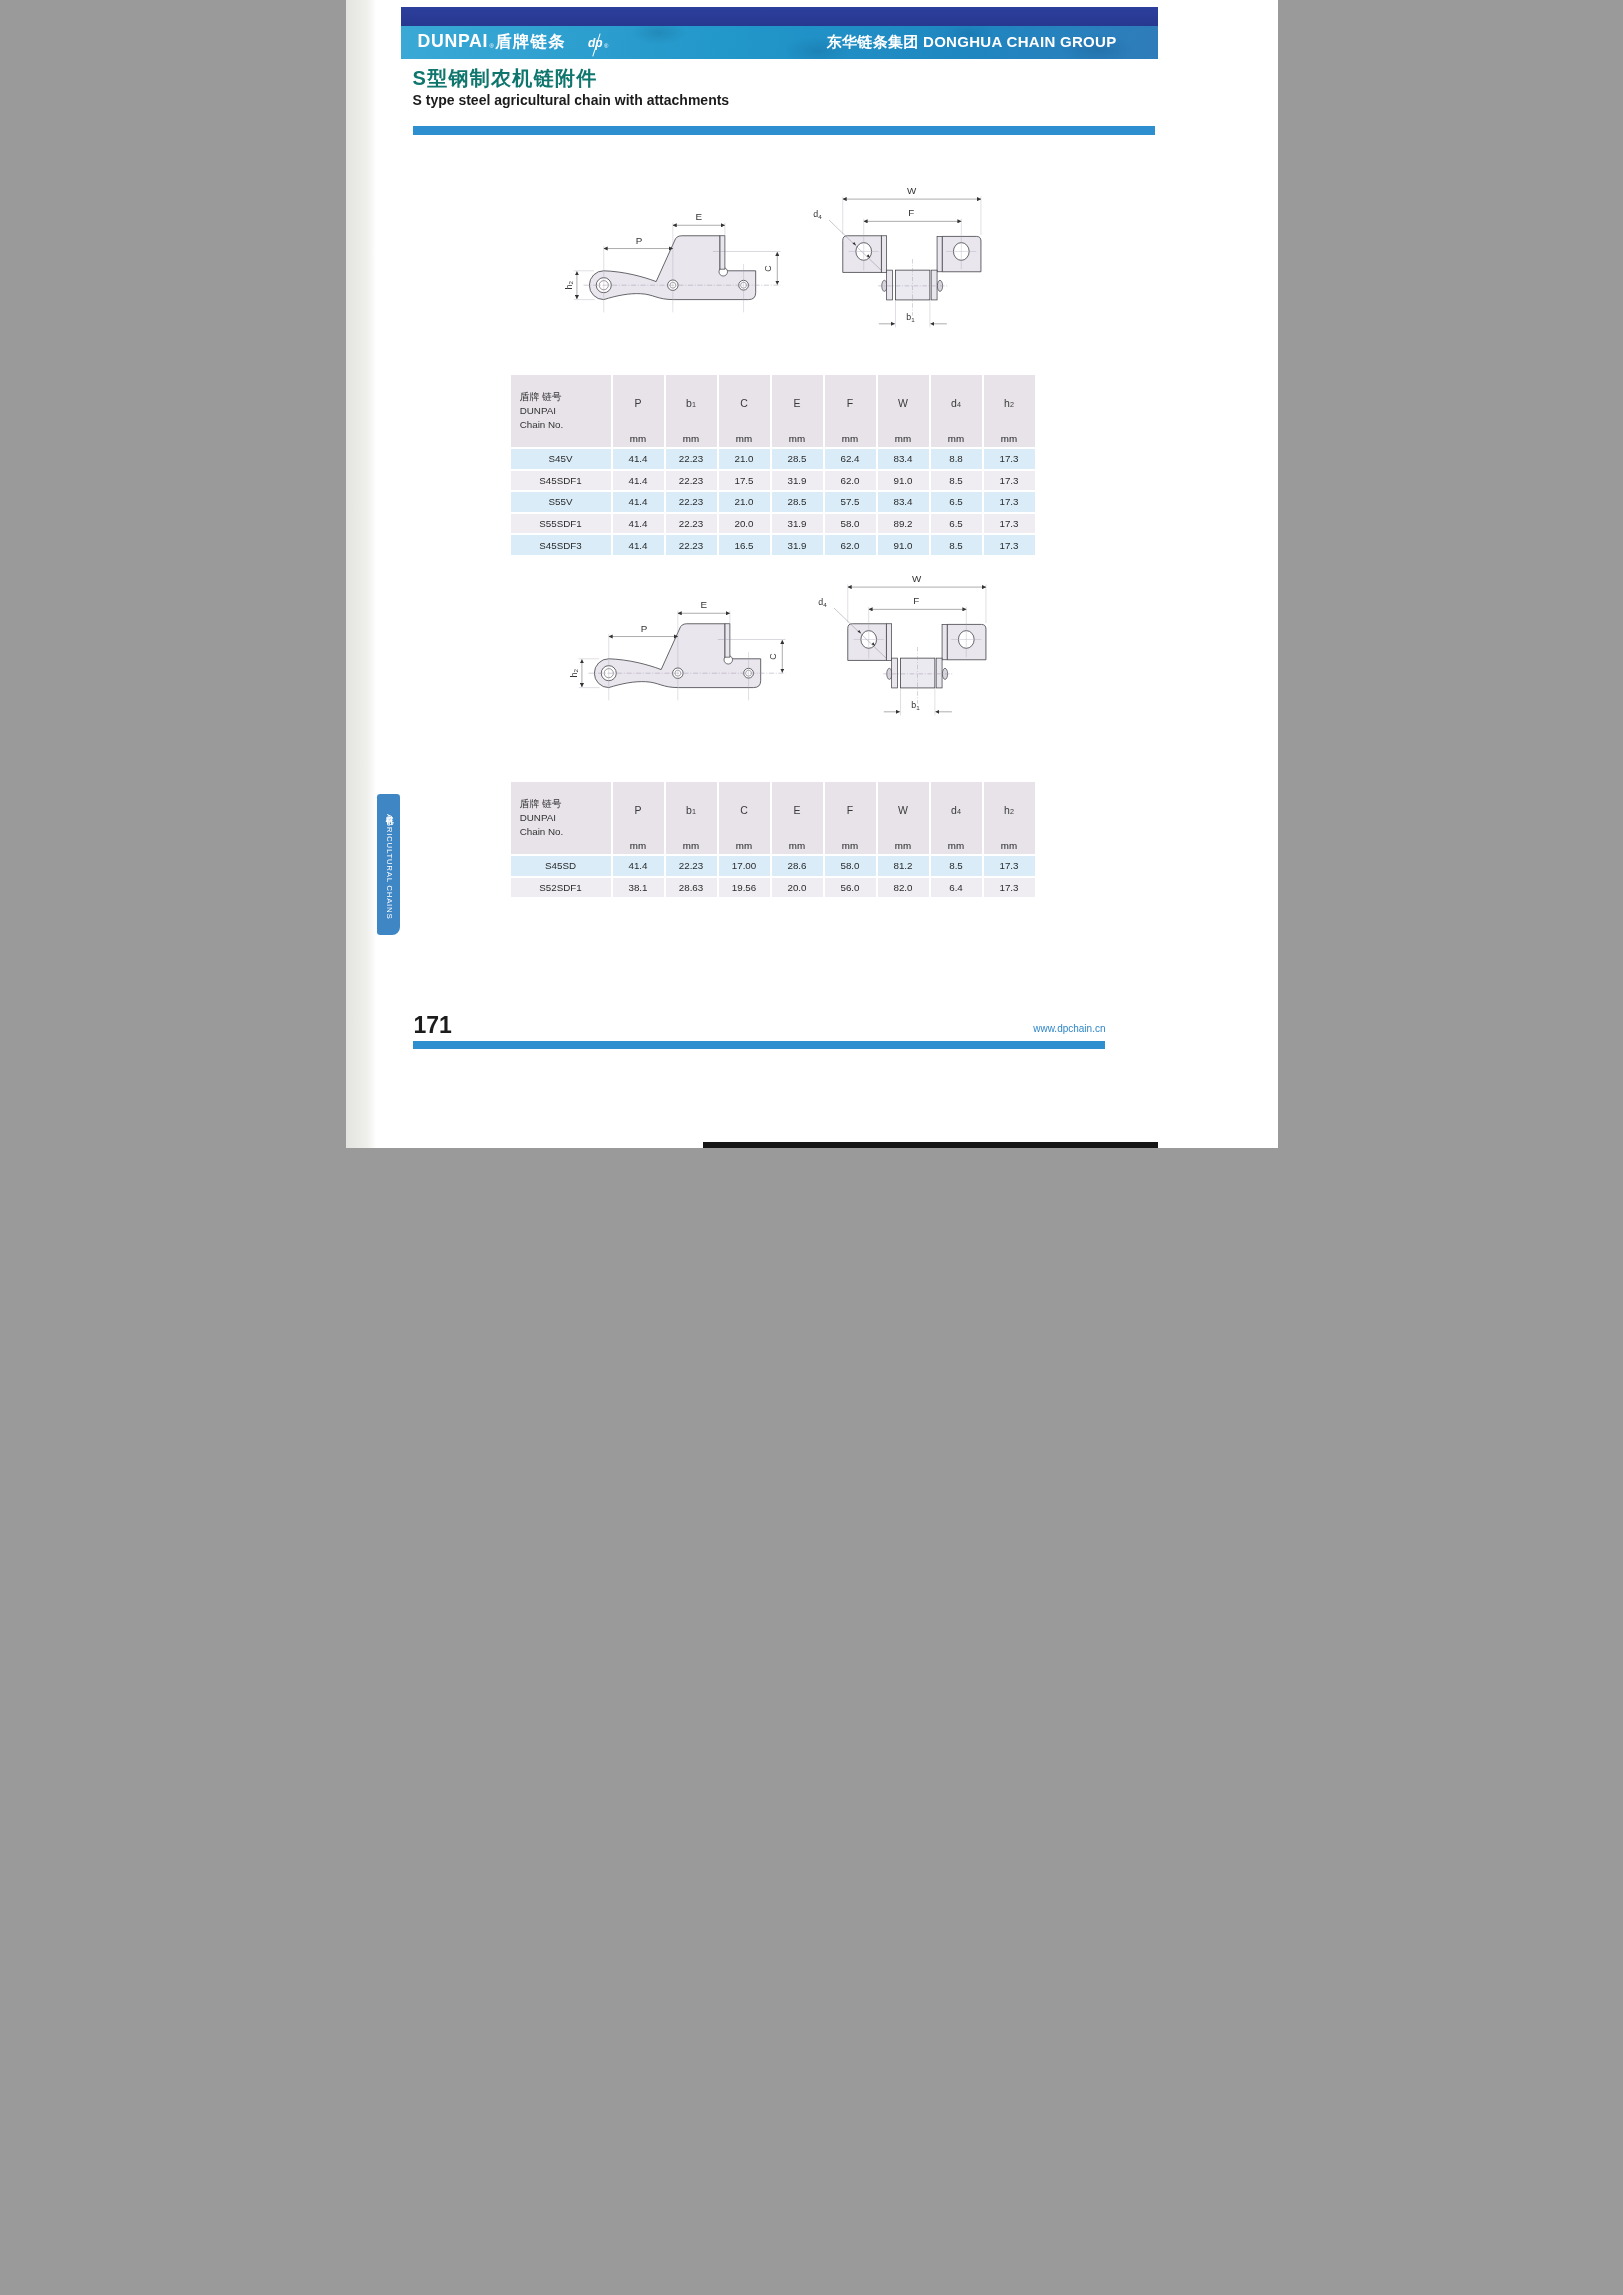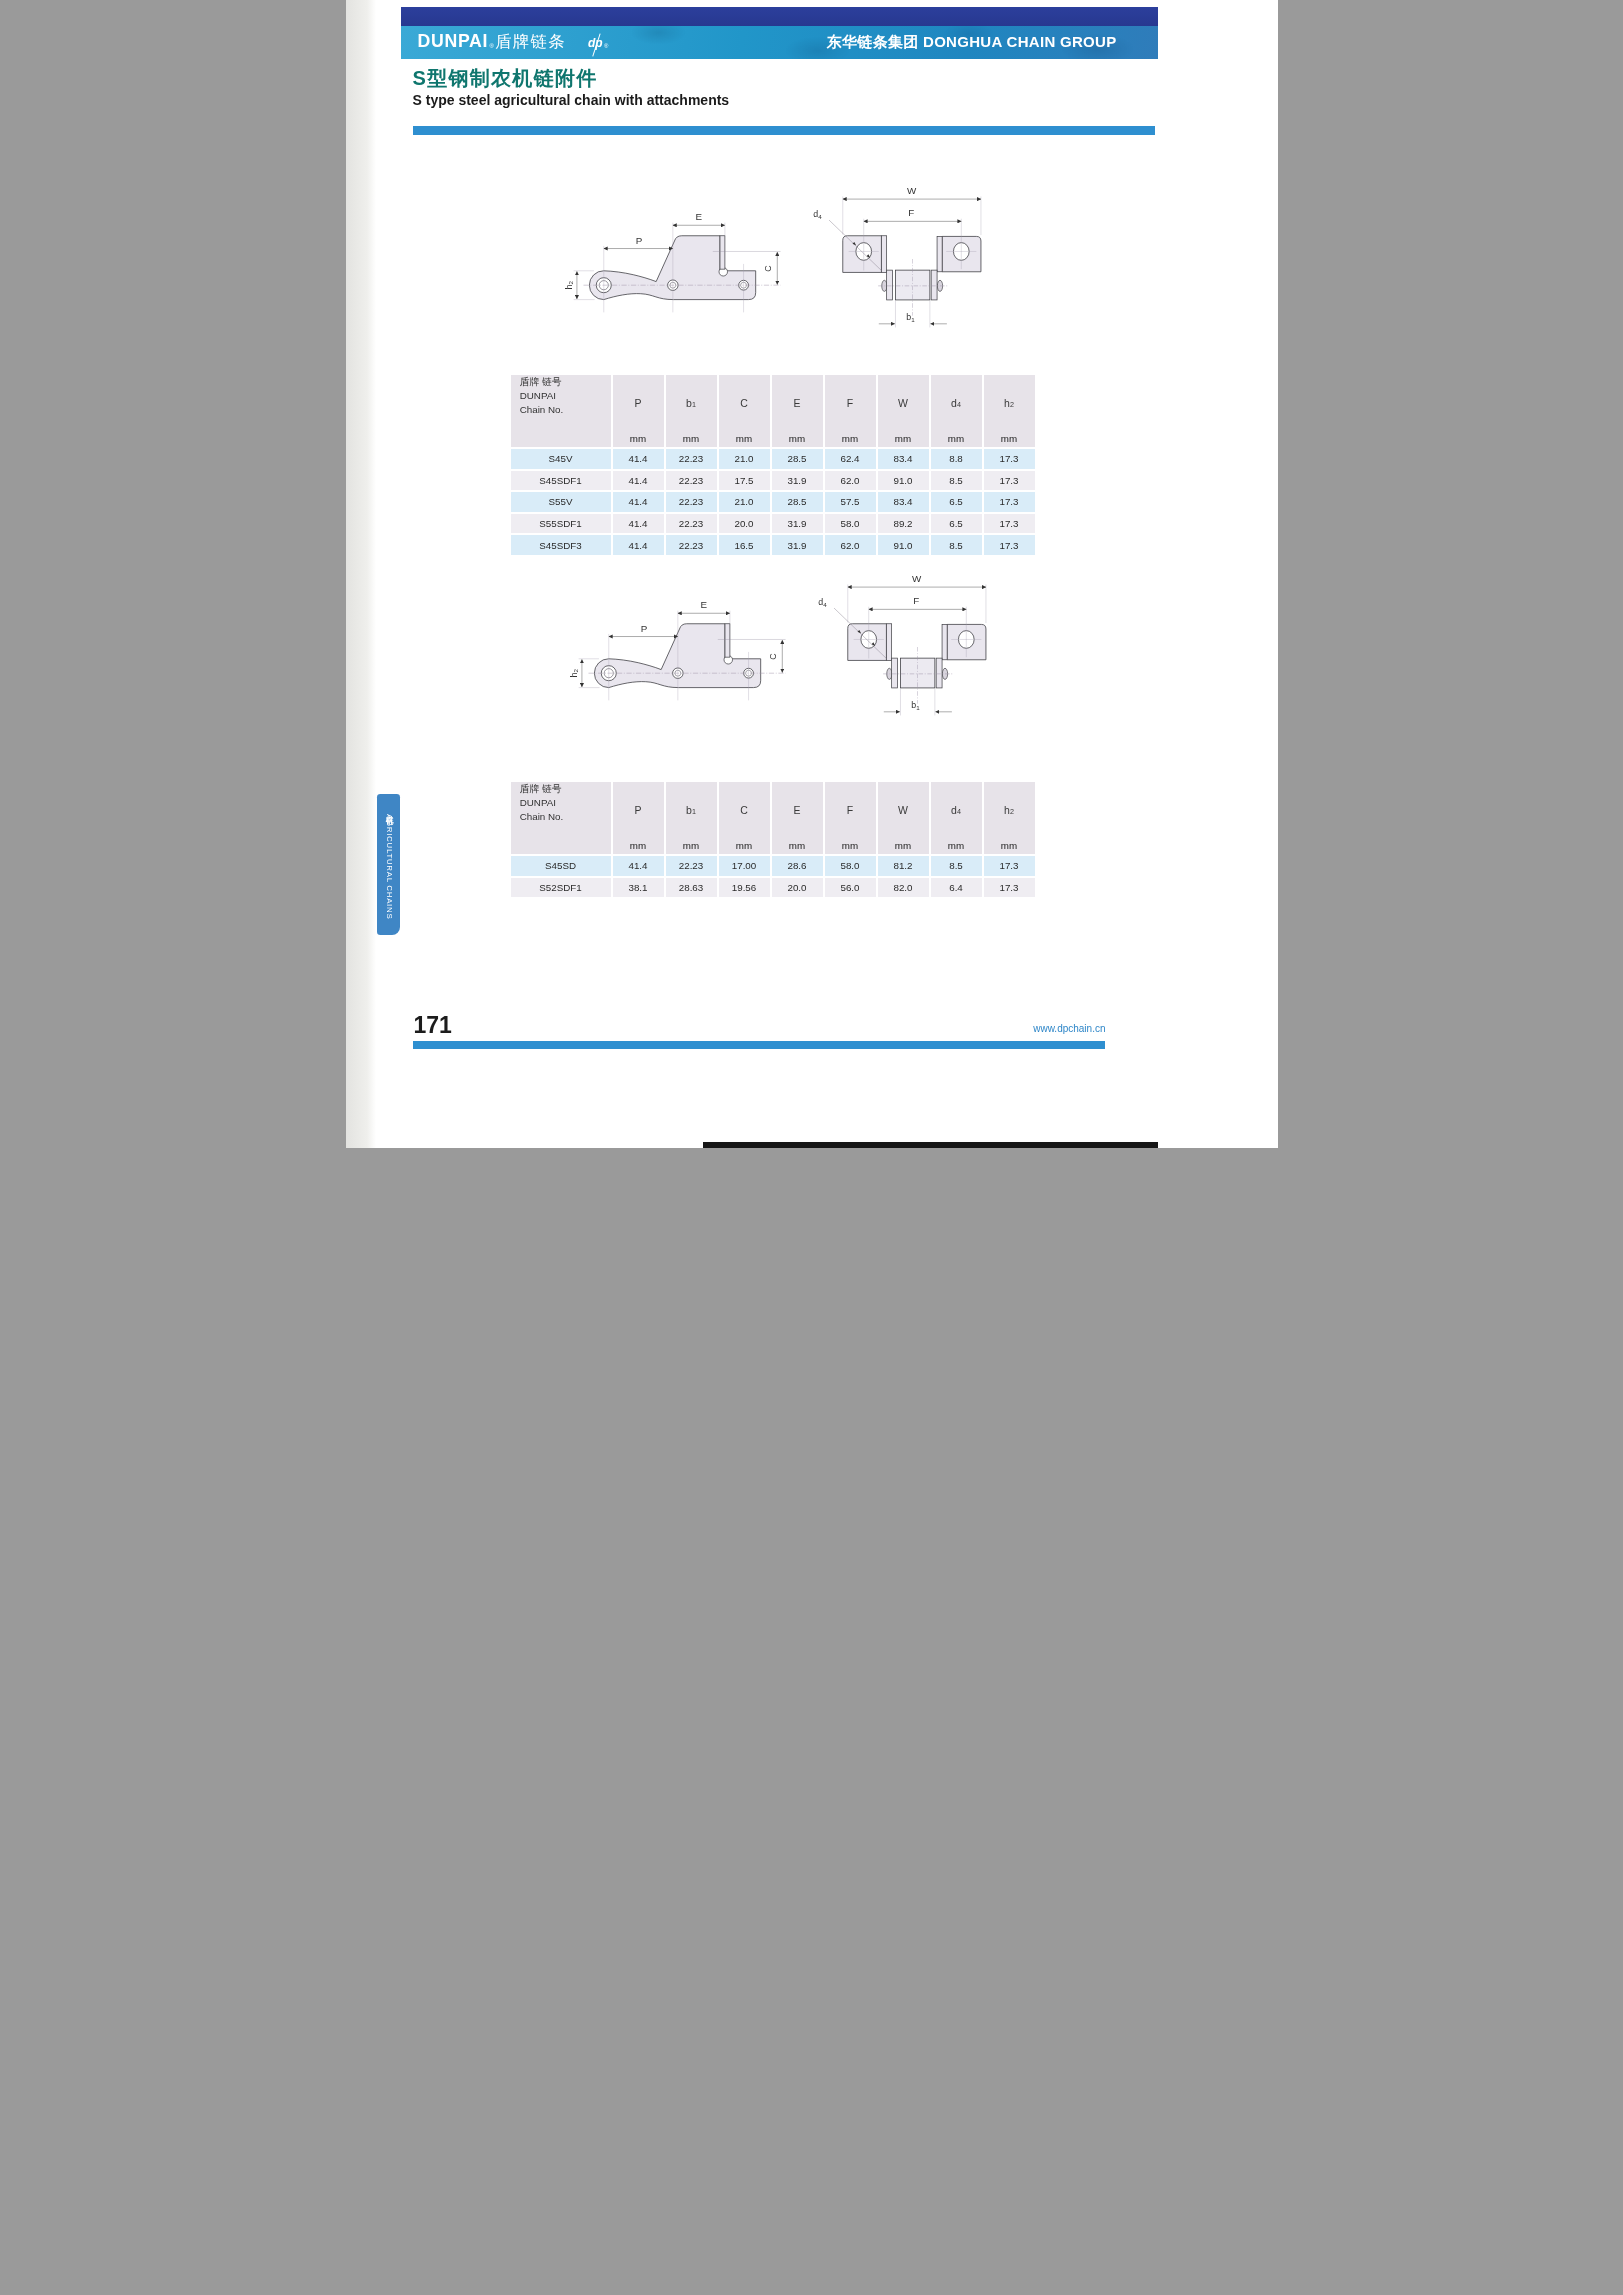--- a/index.html
+++ b/index.html
@@ -16,21 +16,21 @@
     background:linear-gradient(100deg,#3aa9d6 0%,#2196c9 45%,#1f86c0 75%,#2f7cba 100%);}
   #band-cyan::before{content:"";position:absolute;inset:0;pointer-events:none;opacity:.5;
     background:
       radial-gradient(39px 17px at 34% 20%, rgba(10,60,100,.35), rgba(10,60,100,0) 70%),
       radial-gradient(46px 19.6px at 55% 75%, rgba(8,50,95,.30), rgba(8,50,95,0) 70%),
       radial-gradient(36px 15.7px at 75% 25%, rgba(12,60,110,.30), rgba(12,60,110,0) 70%),
       radial-gradient(52px 22px at 92% 70%, rgba(10,55,100,.35), rgba(10,55,100,0) 70%);}
   #logo{position:relative;color:#fff;display:flex;align-items:baseline;white-space:nowrap;}
   .brand{font-size:17.7px;font-weight:800;letter-spacing:0.7px;}
   .reg{font-size:5.9px;vertical-align:baseline;position:relative;top:1.3px;margin:0 1.3px;}
-  .brand-cn{font-size:16.4px;font-weight:400;letter-spacing:1.3px;}
+  .brand-cn{font-size:16.4px;font-weight:700;letter-spacing:1.3px;}
   .monogram{position:relative;font-size:12px;font-weight:700;font-style:italic;margin-left:22px;}
   .monogram::after{content:"";position:absolute;left:8.5px;top:-2.6px;width:1.3px;height:23.6px;
     background:#fff;transform:rotate(18deg);}
   #group{position:relative;color:#fff;font-size:15px;font-weight:700;letter-spacing:0.3px;white-space:nowrap;}
   
   #title-zh{position:absolute;left:67px;top:65px;font-size:20px;font-weight:800;color:#0f766e;letter-spacing:1.3px;}
   #title-en{position:absolute;left:67px;top:92px;font-size:14px;font-weight:700;color:#1b1b1b;}
   #title-bar{position:absolute;left:67px;top:126px;width:742px;height:8.5px;background:#2e8fd0;}
   
   #page-num{position:absolute;left:68px;top:1012px;font-size:23px;font-weight:700;color:#1c1c1c;}
@@ -50,21 +50,21 @@
   .dtable{position:absolute;left:165px;width:524px;display:flex;flex-direction:column;row-gap:2px;}
   #table-1{top:375px;}
   #table-2{top:782px;}
   .trow{display:grid;grid-template-columns:100px repeat(8,1fr);column-gap:2px;}
   .trow.thead .cell{background:#e7e3e9;}
   .cell{display:flex;align-items:center;justify-content:center;color:#2b2b2b;}
   .cell.head{flex-direction:column;justify-content:flex-start;height:72px;}
   .cell.head .col-label{flex:1 1 auto;display:flex;align-items:center;justify-content:center;
     font-size:10.5px;color:#3a3a3a;}
   .cell.head .col-unit{height:17px;display:flex;align-items:center;font-size:9.8px;color:#222;}
-  .cell.head.chain{align-items:flex-start;padding-left:9.2px;box-sizing:border-box;}
+  .cell.head.chain{align-items:flex-start;justify-content:center;padding-left:9.2px;box-sizing:border-box;}
   .cell.head.chain div{font-size:9.8px;line-height:1.45;color:#333;}
   .cell.data{height:19.6px;font-size:9.8px;}
   .row-blue .cell{background:#d9ecf8;}
   .row-alt .cell{background:#efedf2;}
   .subsc{font-size:7.2px;vertical-align:sub;position:relative;top:2px;}
 </style>
 </head>
 <body>
 
 <div id="page">

